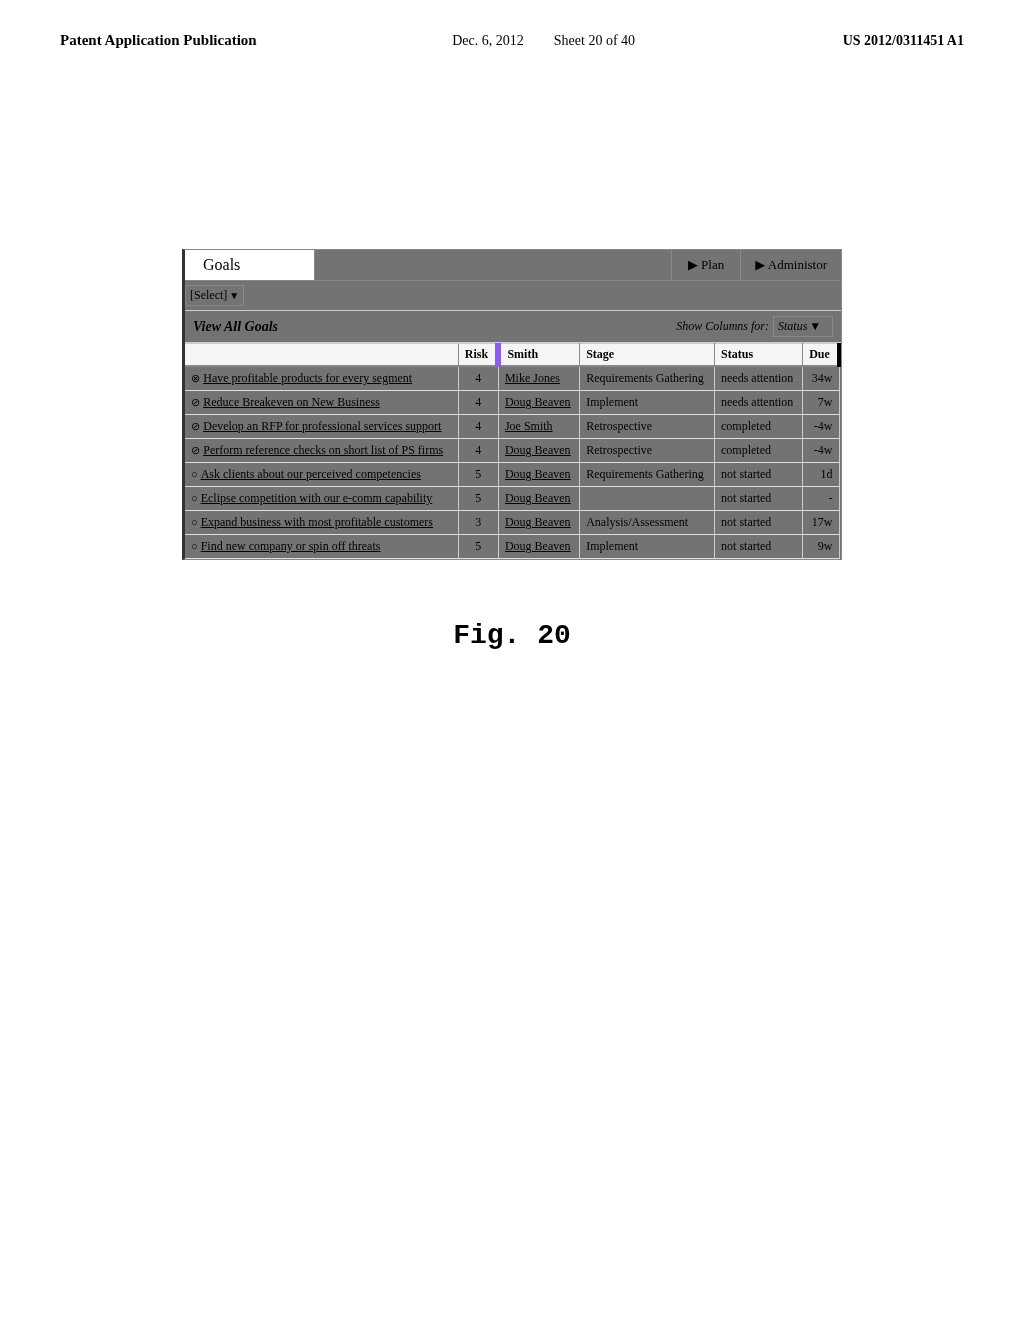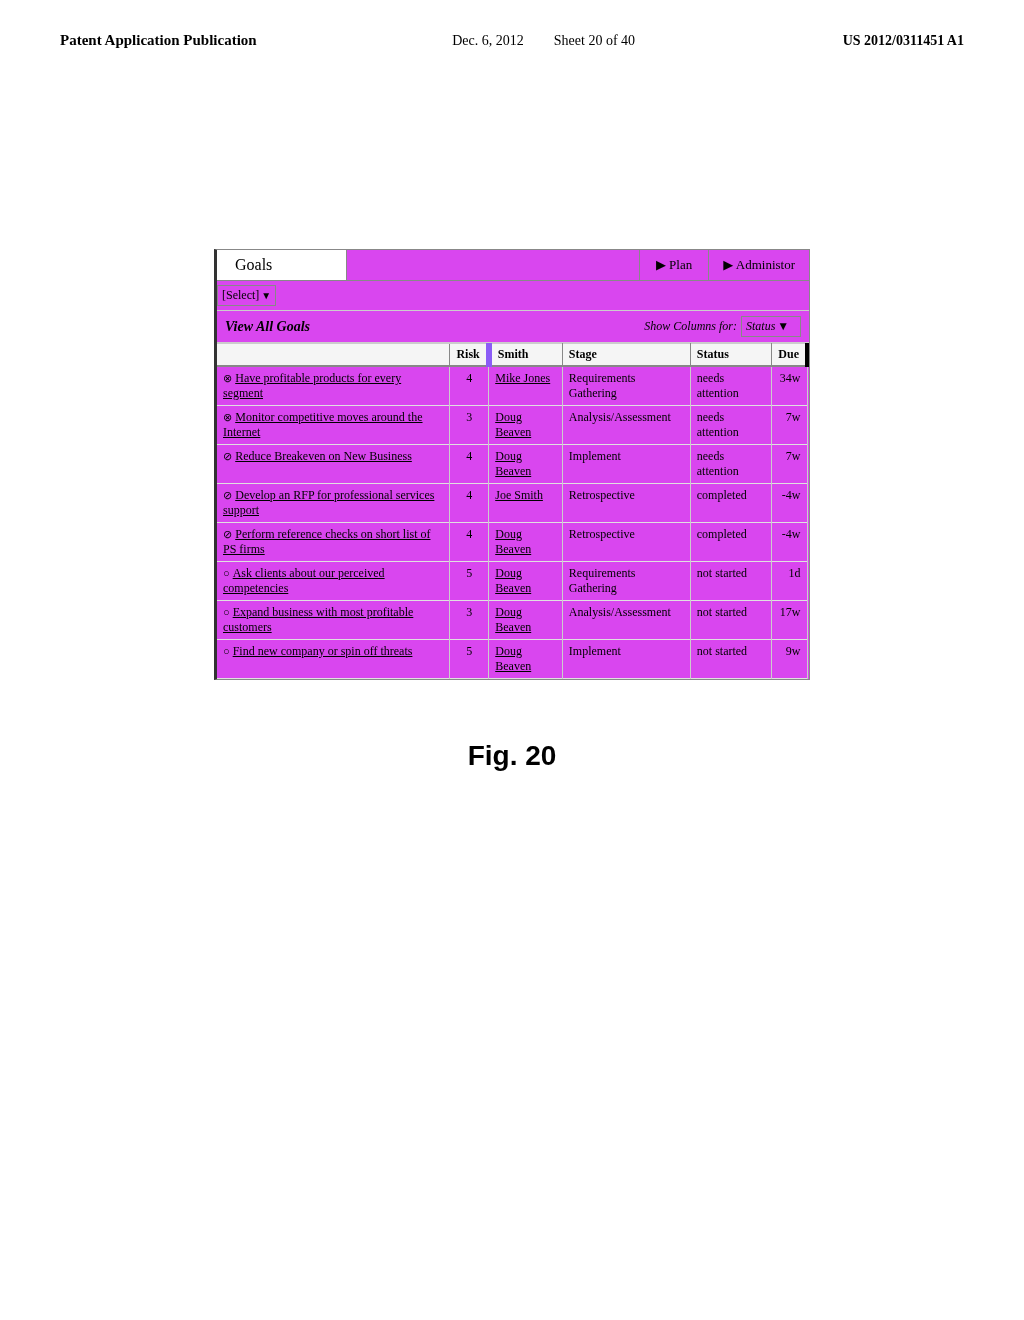--- a/index.html
+++ b/index.html
@@ -40,24 +40,24 @@
     
     .main-content {
       padding: 60px 60px 0 60px;
       display: flex;
       flex-direction: column;
       align-items: center;
     }
 
     
     .ui-panel {
-      width: 596px;
+      width: 660px;
       margin-top: 140px;
       border: 1.5px solid #888;
-      background: #d946ef;
+      background: #737373;
     }
 
     
     .top-nav {
       display: flex;
       align-items: stretch;
       border-bottom: 1.5px solid #888;
     }
     .nav-goals {
       background: #fff;
@@ -184,21 +184,21 @@
       margin-right: 3px;
       font-size: 11px;
     }
 
     
     .fig-label {
       text-align: center;
       font-size: 28px;
       font-weight: bold;
       margin-top: 60px;
-      font-family: Liberation Sans, sans-serif;
+      font-family: Liberation Mono, monospace;
     }
 
     
     .left-accent {
       border-left: 3px solid #333;
     }
   </style>
 </head>
 <body>
 
@@ -254,28 +254,20 @@
       <tbody id="goals-tbody">
       <tr>
             <td><span class="goal-icon">⊗</span><span class="goal-link">Have profitable products for every segment</span></td>
             <td class="col-risk">4</td>
             <td class="col-owner">Mike Jones</td>
             <td class="col-stage">Requirements Gathering</td>
             <td class="col-status">needs attention</td>
             <td class="col-due">34w</td>
           </tr>
           <tr>
-            <td><span class="goal-icon">⊗</span><span class="goal-link">Monitor competitive moves around the Internet</span></td>
-            <td class="col-risk">3</td>
-            <td class="col-owner">Doug Beaven</td>
-            <td class="col-stage">Analysis/Assessment</td>
-            <td class="col-status">needs attention</td>
-            <td class="col-due">7w</td>
-          </tr>
-          <tr>
             <td><span class="goal-icon">⊘</span><span class="goal-link">Reduce Breakeven on New Business</span></td>
             <td class="col-risk">4</td>
             <td class="col-owner">Doug Beaven</td>
             <td class="col-stage">Implement</td>
             <td class="col-status">needs attention</td>
             <td class="col-due">7w</td>
           </tr>
           <tr>
             <td><span class="goal-icon">⊘</span><span class="goal-link">Develop an RFP for professional services support</span></td>
             <td class="col-risk">4</td>
@@ -294,20 +286,28 @@
           </tr>
           <tr>
             <td><span class="goal-icon">○</span><span class="goal-link">Ask clients about our perceived competencies</span></td>
             <td class="col-risk">5</td>
             <td class="col-owner">Doug Beaven</td>
             <td class="col-stage">Requirements Gathering</td>
             <td class="col-status">not started</td>
             <td class="col-due">1d</td>
           </tr>
           <tr>
+            <td><span class="goal-icon">○</span><span class="goal-link">Eclipse competition with our e-comm capability</span></td>
+            <td class="col-risk">5</td>
+            <td class="col-owner">Doug Beaven</td>
+            <td class="col-stage"></td>
+            <td class="col-status">not started</td>
+            <td class="col-due">-</td>
+          </tr>
+          <tr>
             <td><span class="goal-icon">○</span><span class="goal-link">Expand business with most profitable customers</span></td>
             <td class="col-risk">3</td>
             <td class="col-owner">Doug Beaven</td>
             <td class="col-stage">Analysis/Assessment</td>
             <td class="col-status">not started</td>
             <td class="col-due">17w</td>
           </tr>
           <tr>
             <td><span class="goal-icon">○</span><span class="goal-link">Find new company or spin off threats</span></td>
             <td class="col-risk">5</td>

